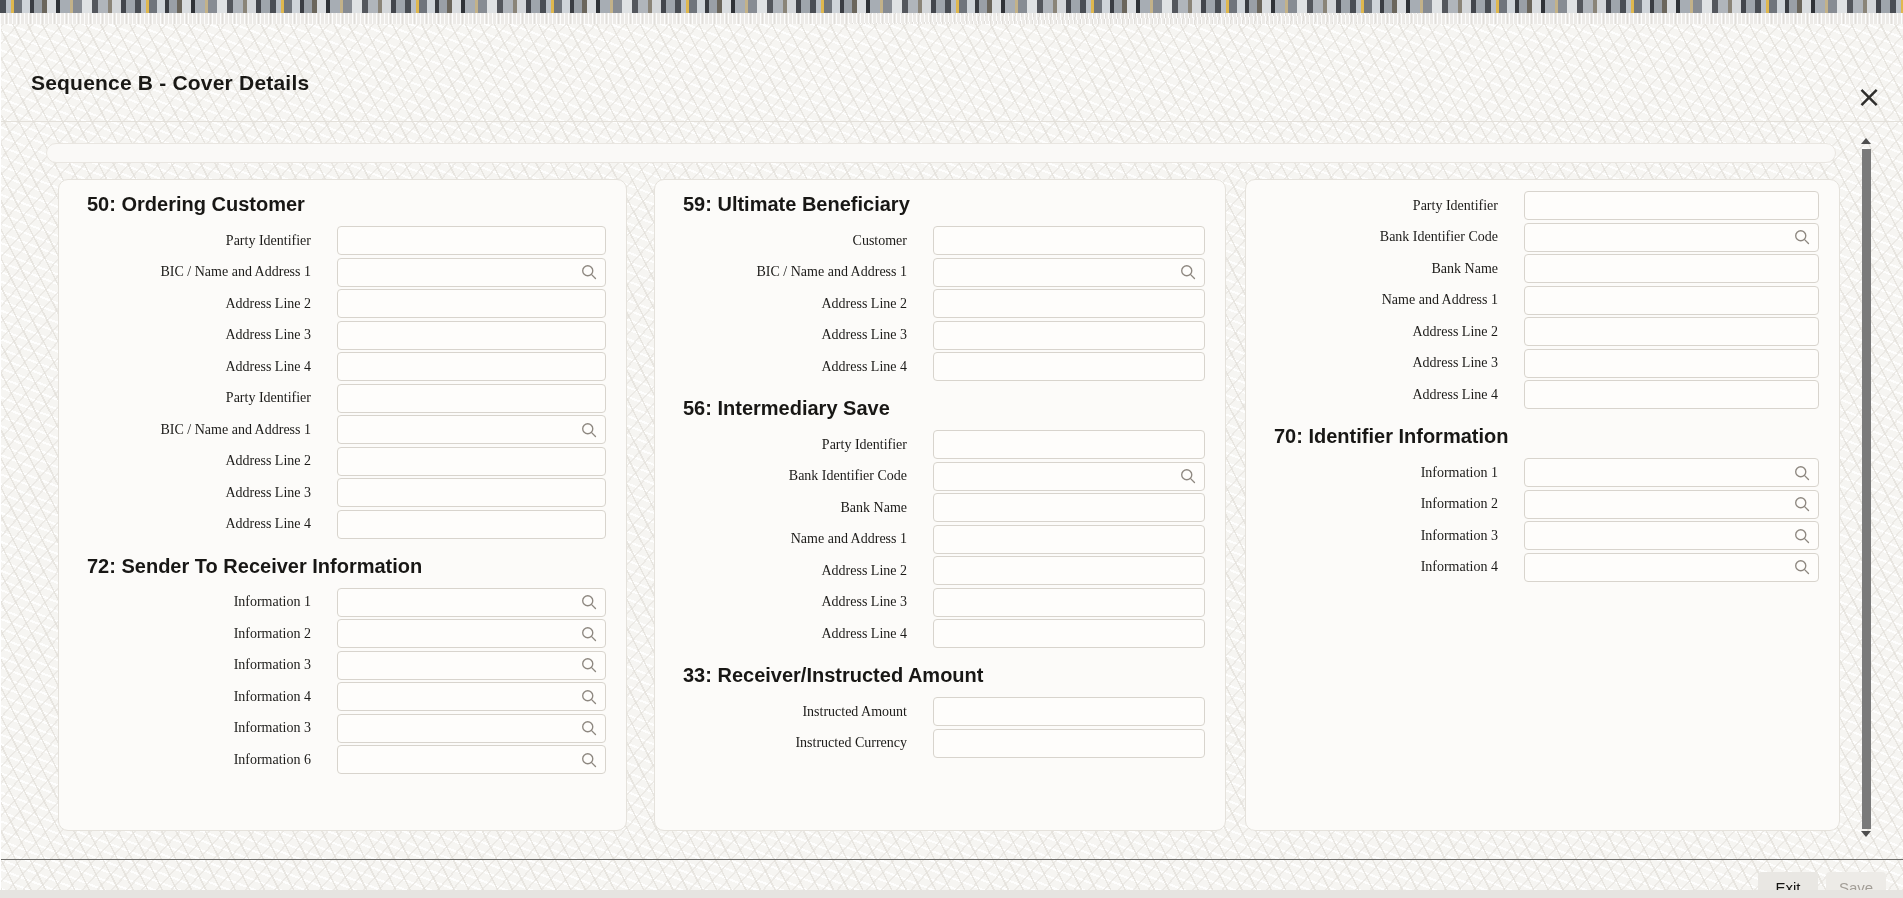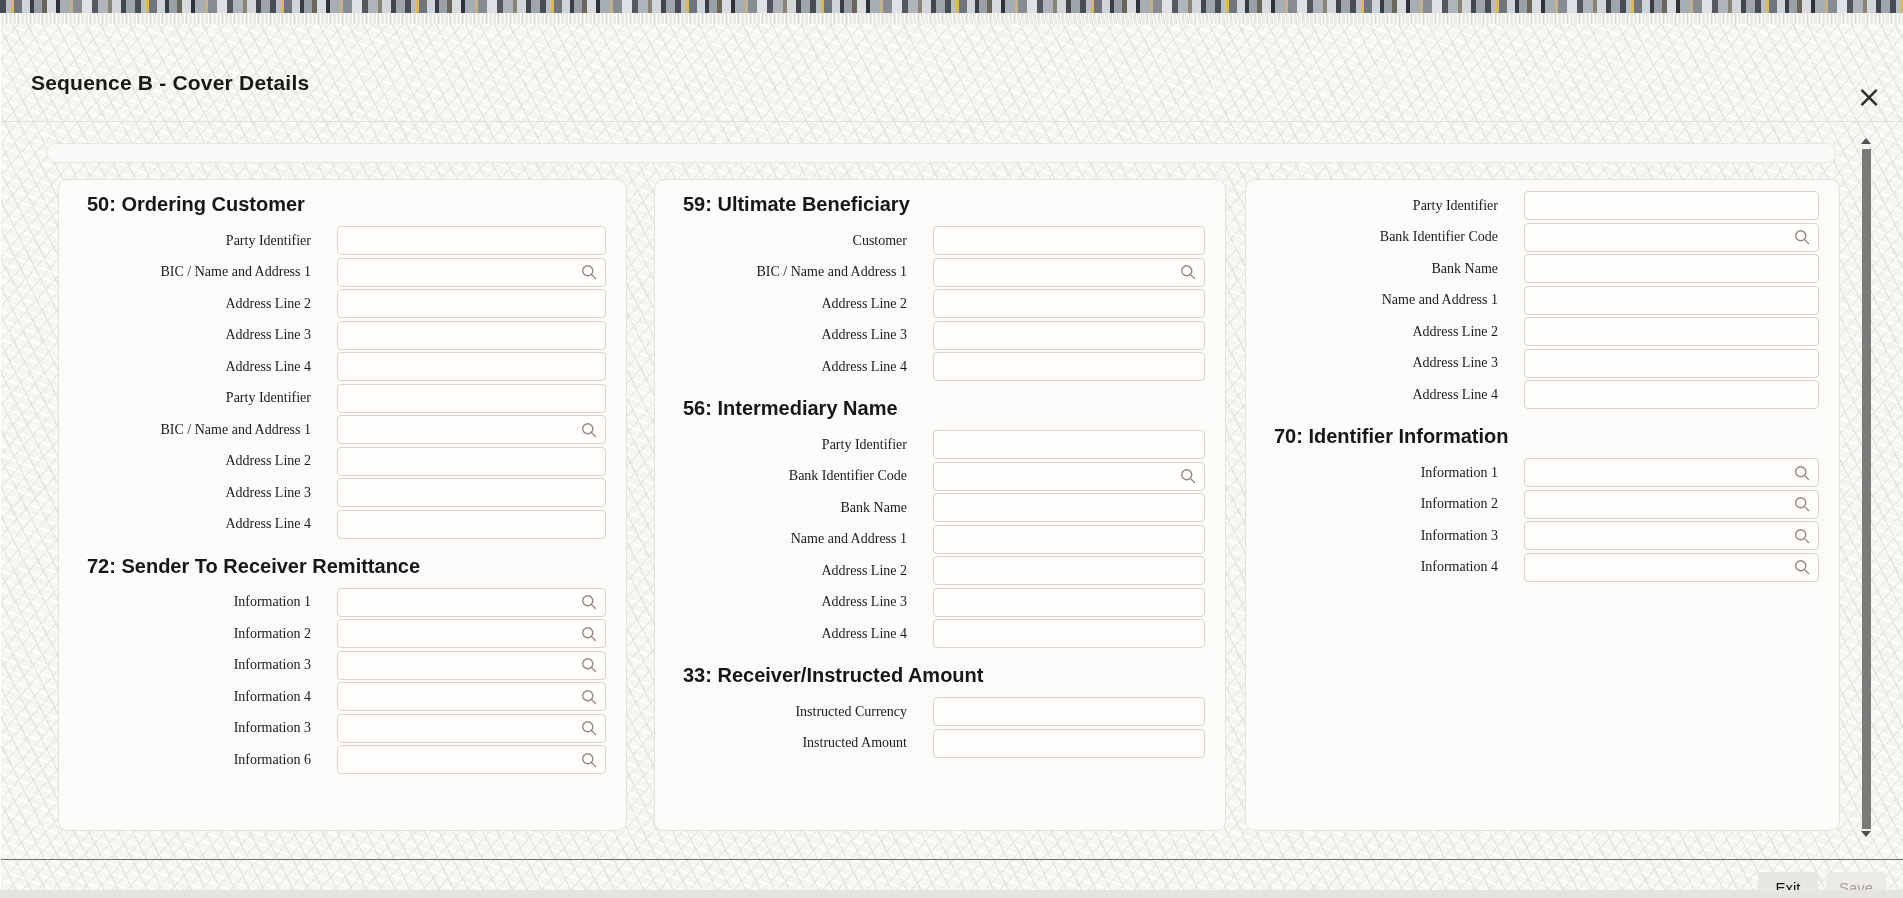--- a/index.html
+++ b/index.html
@@ -139,21 +139,21 @@
           <div class="row">
             <label class="lbl">Address Line 3</label>
             <div class="inpwrap"><input type="text" class="inp" style=""></div>
           </div>
           <div class="row">
             <label class="lbl">Address Line 4</label>
             <div class="inpwrap"><input type="text" class="inp" style=""></div>
           </div>
         </div>
         <div>
-          <div class="sec-title mt">72: Sender To Receiver Remittance</div>
+          <div class="sec-title mt">72: Sender To Receiver Information</div>
           <div class="row">
             <label class="lbl">Information 1</label>
             <div class="inpwrap"><input type="text" class="inp has-icon" style=""><span class="mag"><svg viewBox="0 0 20 20" width="18" height="18">
                   <circle cx="8.6" cy="8.6" r="5.6" fill="none" stroke="#8e8880" stroke-width="1.5"></circle>
                   <line x1="12.9" y1="12.9" x2="17.2" y2="17.2" stroke="#8e8880" stroke-width="1.5" stroke-linecap="round"></line>
                 </svg></span></div>
           </div>
           <div class="row">
             <label class="lbl">Information 2</label>
             <div class="inpwrap"><input type="text" class="inp has-icon" style=""><span class="mag"><svg viewBox="0 0 20 20" width="18" height="18">
@@ -212,21 +212,21 @@
           <div class="row">
             <label class="lbl">Address Line 3</label>
             <div class="inpwrap"><input type="text" class="inp" style=""></div>
           </div>
           <div class="row">
             <label class="lbl">Address Line 4</label>
             <div class="inpwrap"><input type="text" class="inp" style=""></div>
           </div>
         </div>
         <div>
-          <div class="sec-title mt">56: Intermediary Name</div>
+          <div class="sec-title mt">56: Intermediary Save</div>
           <div class="row">
             <label class="lbl">Party Identifier</label>
             <div class="inpwrap"><input type="text" class="inp" style=""></div>
           </div>
           <div class="row">
             <label class="lbl">Bank Identifier Code</label>
             <div class="inpwrap"><input type="text" class="inp has-icon" style=""><span class="mag"><svg viewBox="0 0 20 20" width="18" height="18">
                   <circle cx="8.6" cy="8.6" r="5.6" fill="none" stroke="#8e8880" stroke-width="1.5"></circle>
                   <line x1="12.9" y1="12.9" x2="17.2" y2="17.2" stroke="#8e8880" stroke-width="1.5" stroke-linecap="round"></line>
                 </svg></span></div>
@@ -248,25 +248,25 @@
             <div class="inpwrap"><input type="text" class="inp" style=""></div>
           </div>
           <div class="row">
             <label class="lbl">Address Line 4</label>
             <div class="inpwrap"><input type="text" class="inp" style=""></div>
           </div>
         </div>
         <div>
           <div class="sec-title mt">33: Receiver/Instructed Amount</div>
           <div class="row">
+            <label class="lbl">Instructed Amount</label>
+            <div class="inpwrap"><input type="text" class="inp" style=""></div>
+          </div>
+          <div class="row">
             <label class="lbl">Instructed Currency</label>
-            <div class="inpwrap"><input type="text" class="inp" style=""></div>
-          </div>
-          <div class="row">
-            <label class="lbl">Instructed Amount</label>
             <div class="inpwrap"><input type="text" class="inp" style=""></div>
           </div>
         </div>
       </div>
     <div class="panel panel-3" id="panel-2">
         <div>
           <div class="row">
             <label class="lbl">Party Identifier</label>
             <div class="inpwrap"><input type="text" class="inp" style=""></div>
           </div>

